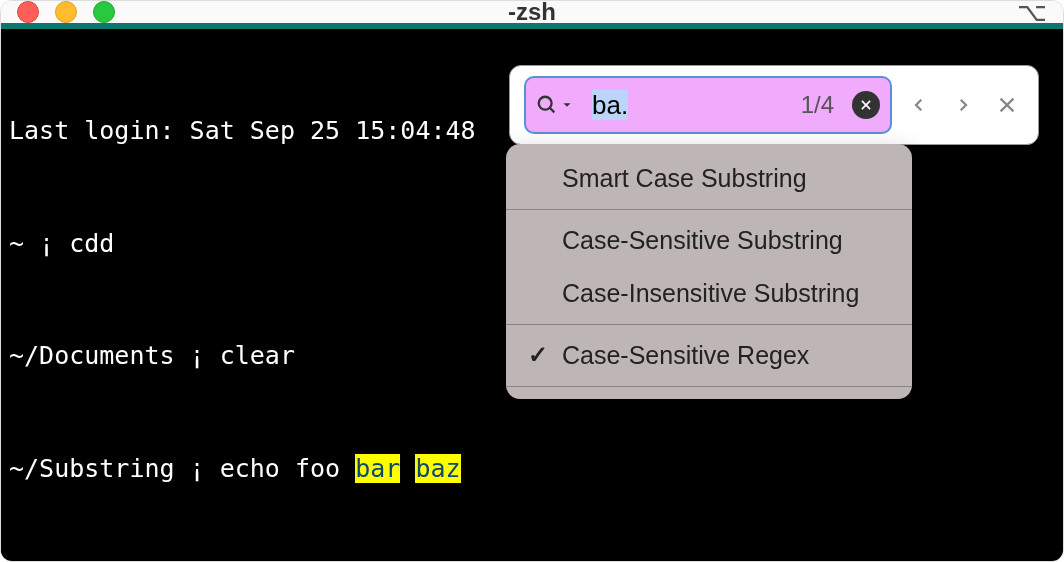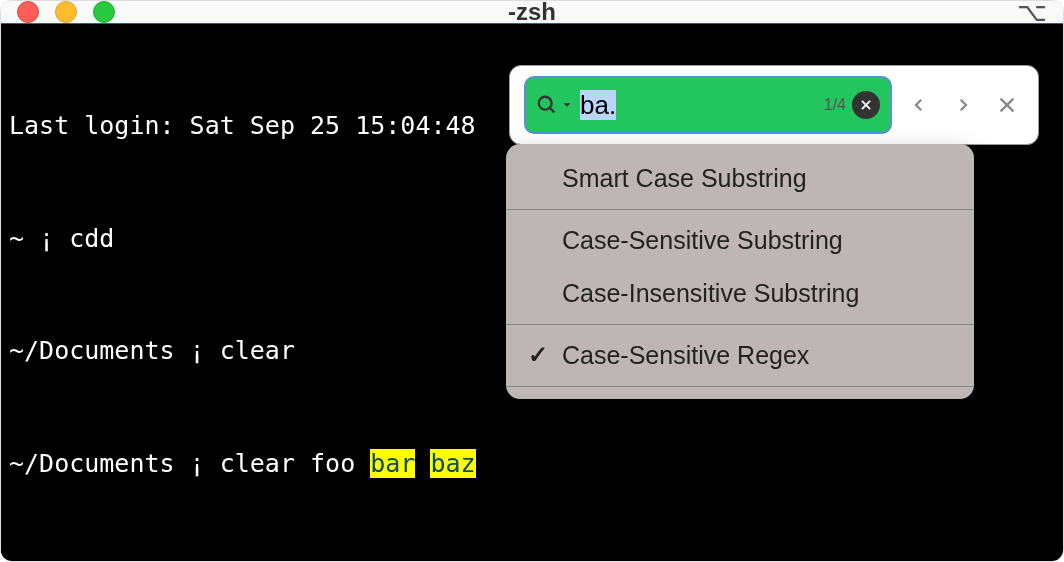--- a/index.html
+++ b/index.html
@@ -19,21 +19,21 @@
       border-radius: 12px;
       overflow: hidden;
       border: 1px solid #ddd;
     }
     .titlebar {
       height: 52px;
       background: #fafafa;
       display: flex;
       align-items: center;
       padding: 0 16px;
-      border-bottom: 1px solid #0f766e;
+      border-bottom: 6px solid #0f766e;
       position: relative;
     }
     .traffic-lights {
       display: flex;
       gap: 16px;
       align-items: center;
     }
     .traffic-light {
       width: 22px;
       height: 22px;
@@ -84,44 +84,44 @@
       align-items: center;
       padding: 0 14px;
       gap: 10px;
       z-index: 10;
       box-shadow: 0 1px 4px rgba(0,0,0,0.15);
     }
     .search-input-wrap {
       flex: 1;
       display: flex;
       align-items: center;
-      background: #22c55e;
+      background: #f0abfc;
       border: 2px solid #5a8fd6;
       border-radius: 10px;
       height: 58px;
       padding: 0 10px;
-      gap: 6px;
+      gap: 18px;
     }
     .search-icon-btn {
       display: flex;
       align-items: center;
       color: #333;
       font-size: 22px;
     }
     .search-query {
       flex: 1;
       font-size: 26px;
       color: #000;
       font-family: -apple-system, sans-serif;
     }
     .search-query .sel {
       background: #b9d5f9;
     }
     .match-count {
-      font-size: 16px;
+      font-size: 24px;
       color: #555;
     }
     .clear-btn {
       width: 28px;
       height: 28px;
       border-radius: 50%;
       background: #333;
       color: #fff;
       display: flex;
       align-items: center;
@@ -134,21 +134,21 @@
       display: flex;
       align-items: center;
       justify-content: center;
       color: #888;
       font-size: 26px;
     }
     .dropdown {
       position: absolute;
       top: 144px;
       left: 506px;
-      width: 468px;
+      width: 406px;
       background: #BDB6B5;
       border-radius: 14px;
       padding: 8px 0;
       z-index: 20;
       box-shadow: 0 8px 24px rgba(0,0,0,0.25);
     }
     .dropdown-item {
       padding: 12px 24px 12px 56px;
       font-size: 25px;
       color: #222;
@@ -178,21 +178,21 @@
       <div class="traffic-light tl-green"></div>
     </div>
     <div class="title">-zsh</div>
     <div class="alt-icon">⌥</div>
   </div>
 
   <div class="terminal">
     <span class="term-line"><span>Last login: Sat Sep 25 15:04:48 </span></span>
     <span class="term-line">~ ¡ cdd</span>
     <span class="term-line">~/Documents ¡ clear</span>
-    <span class="term-line"><span>~/Documents ¡ clear foo </span><span class="hl-yellow">bar</span><span> </span><span class="hl-yellow">baz</span></span>
+    <span class="term-line"><span>~/Substring ¡ echo foo </span><span class="hl-yellow">bar</span><span> </span><span class="hl-yellow">baz</span></span>
     <span class="term-line"><span>foo </span><span class="hl-yellow">bar</span><span> </span><span class="hl-blue">baz</span></span>
     
   </div>
 </div>
 
 <div class="search-bar">
   <div class="search-input-wrap">
     <div class="search-icon-btn">
       <svg width="22" height="22" viewBox="0 0 24 24" fill="none" stroke="currentColor" stroke-width="2.5">
         <circle cx="10" cy="10" r="7"></circle>

